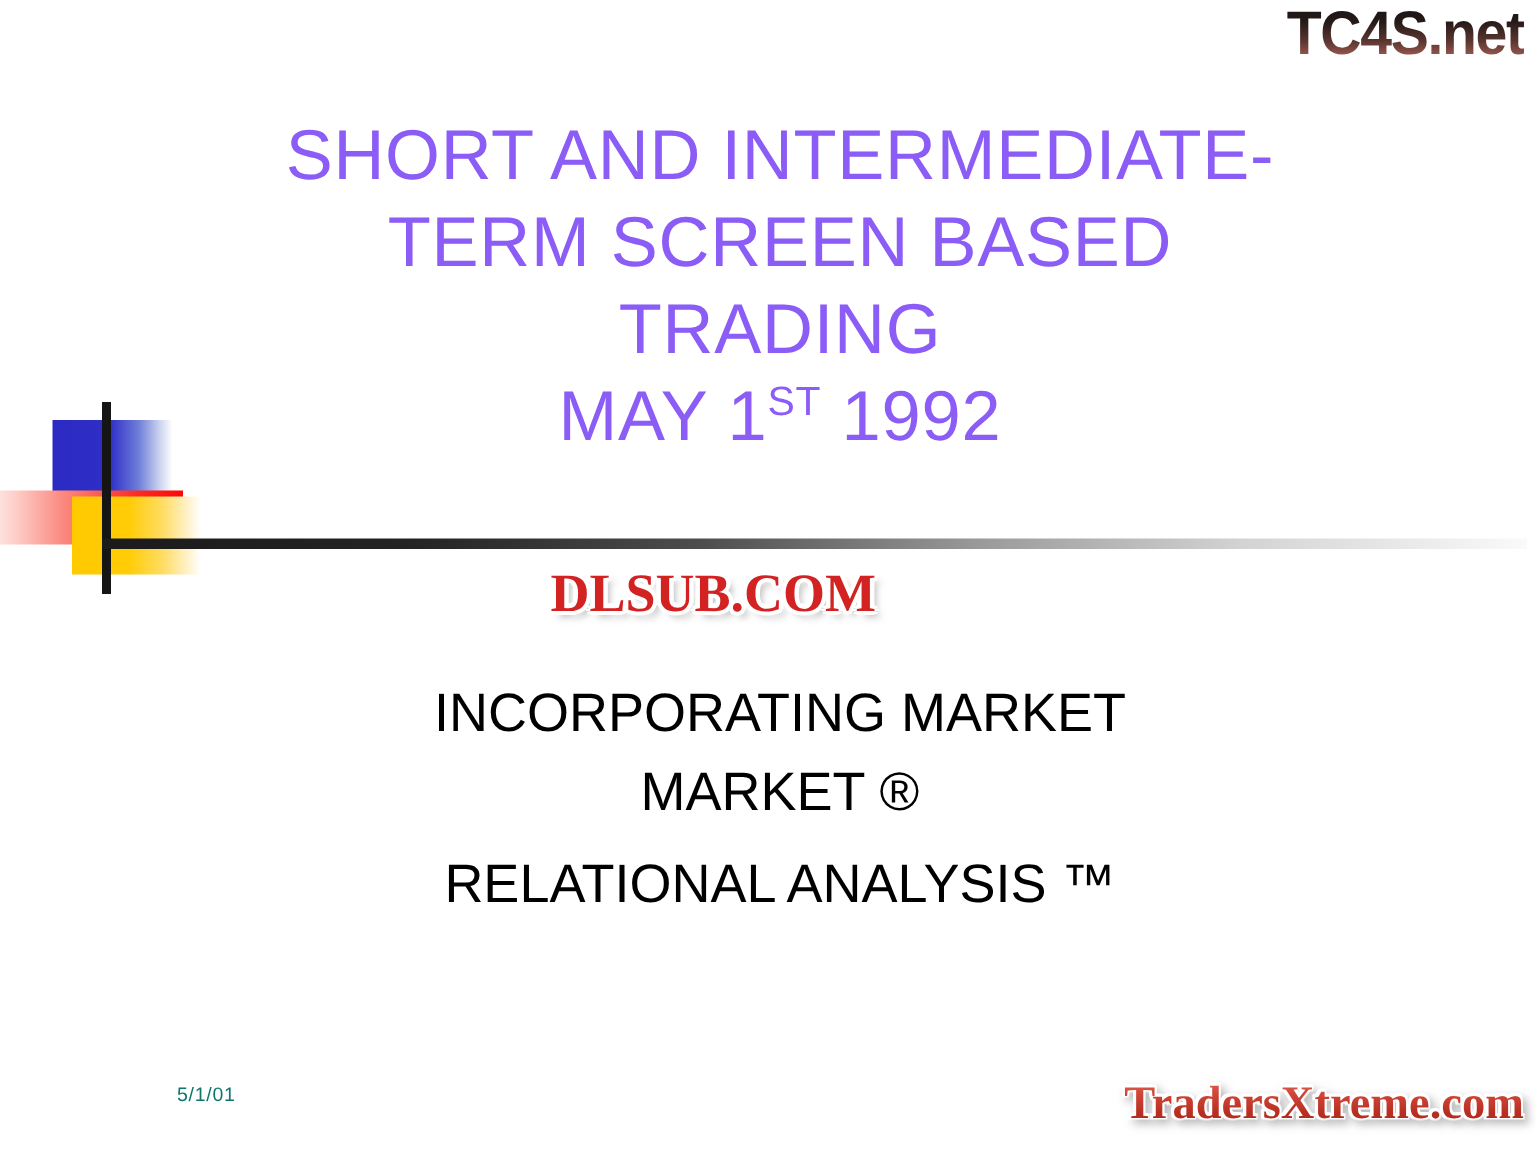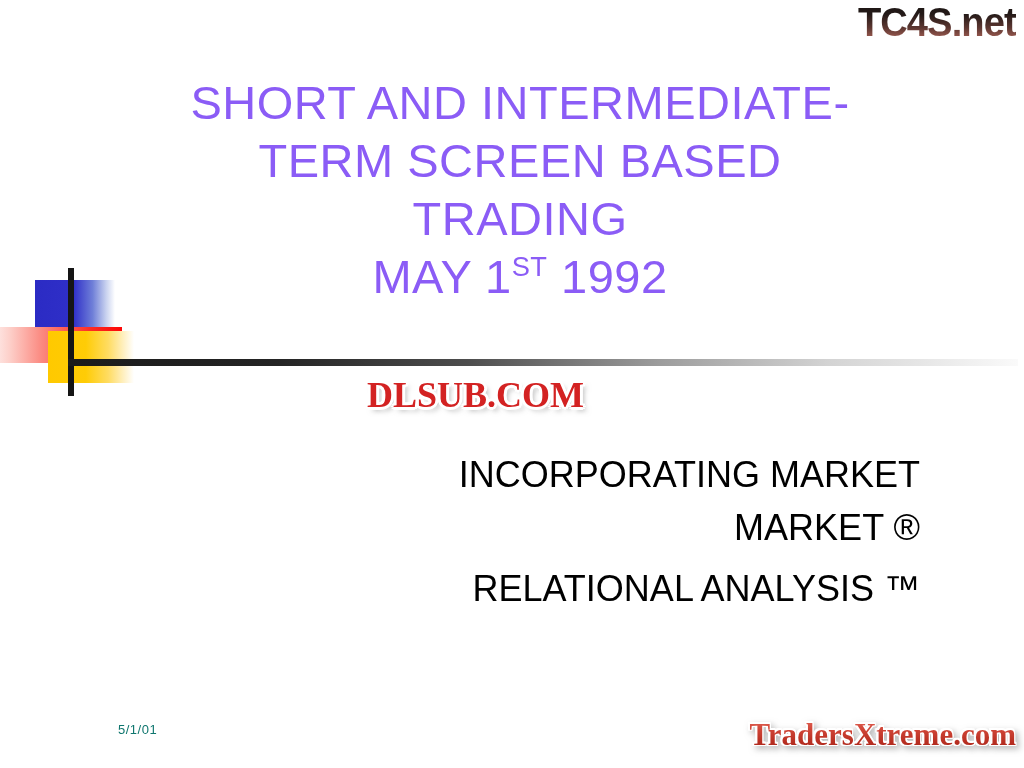--- a/index.html
+++ b/index.html
@@ -149,21 +149,21 @@
     left: 120px;
     top: 448px;
     width: 800px;
     text-align: center;
     color: #000000;
     font-size: 36px;
     line-height: 53px;
     font-weight: normal;
     white-space: nowrap;
   }
-  #sub-block .sline { display: block; text-align: right; }
+  #sub-block .sline { display: block; }
   #sub-block .spacer { display: block; height: 8px; }
 
   
   #footer-date {
     position: absolute;
     left: 118px;
     top: 722px;
     font-size: 13px;
     color: #0f766e;
     letter-spacing: 0.5px;

